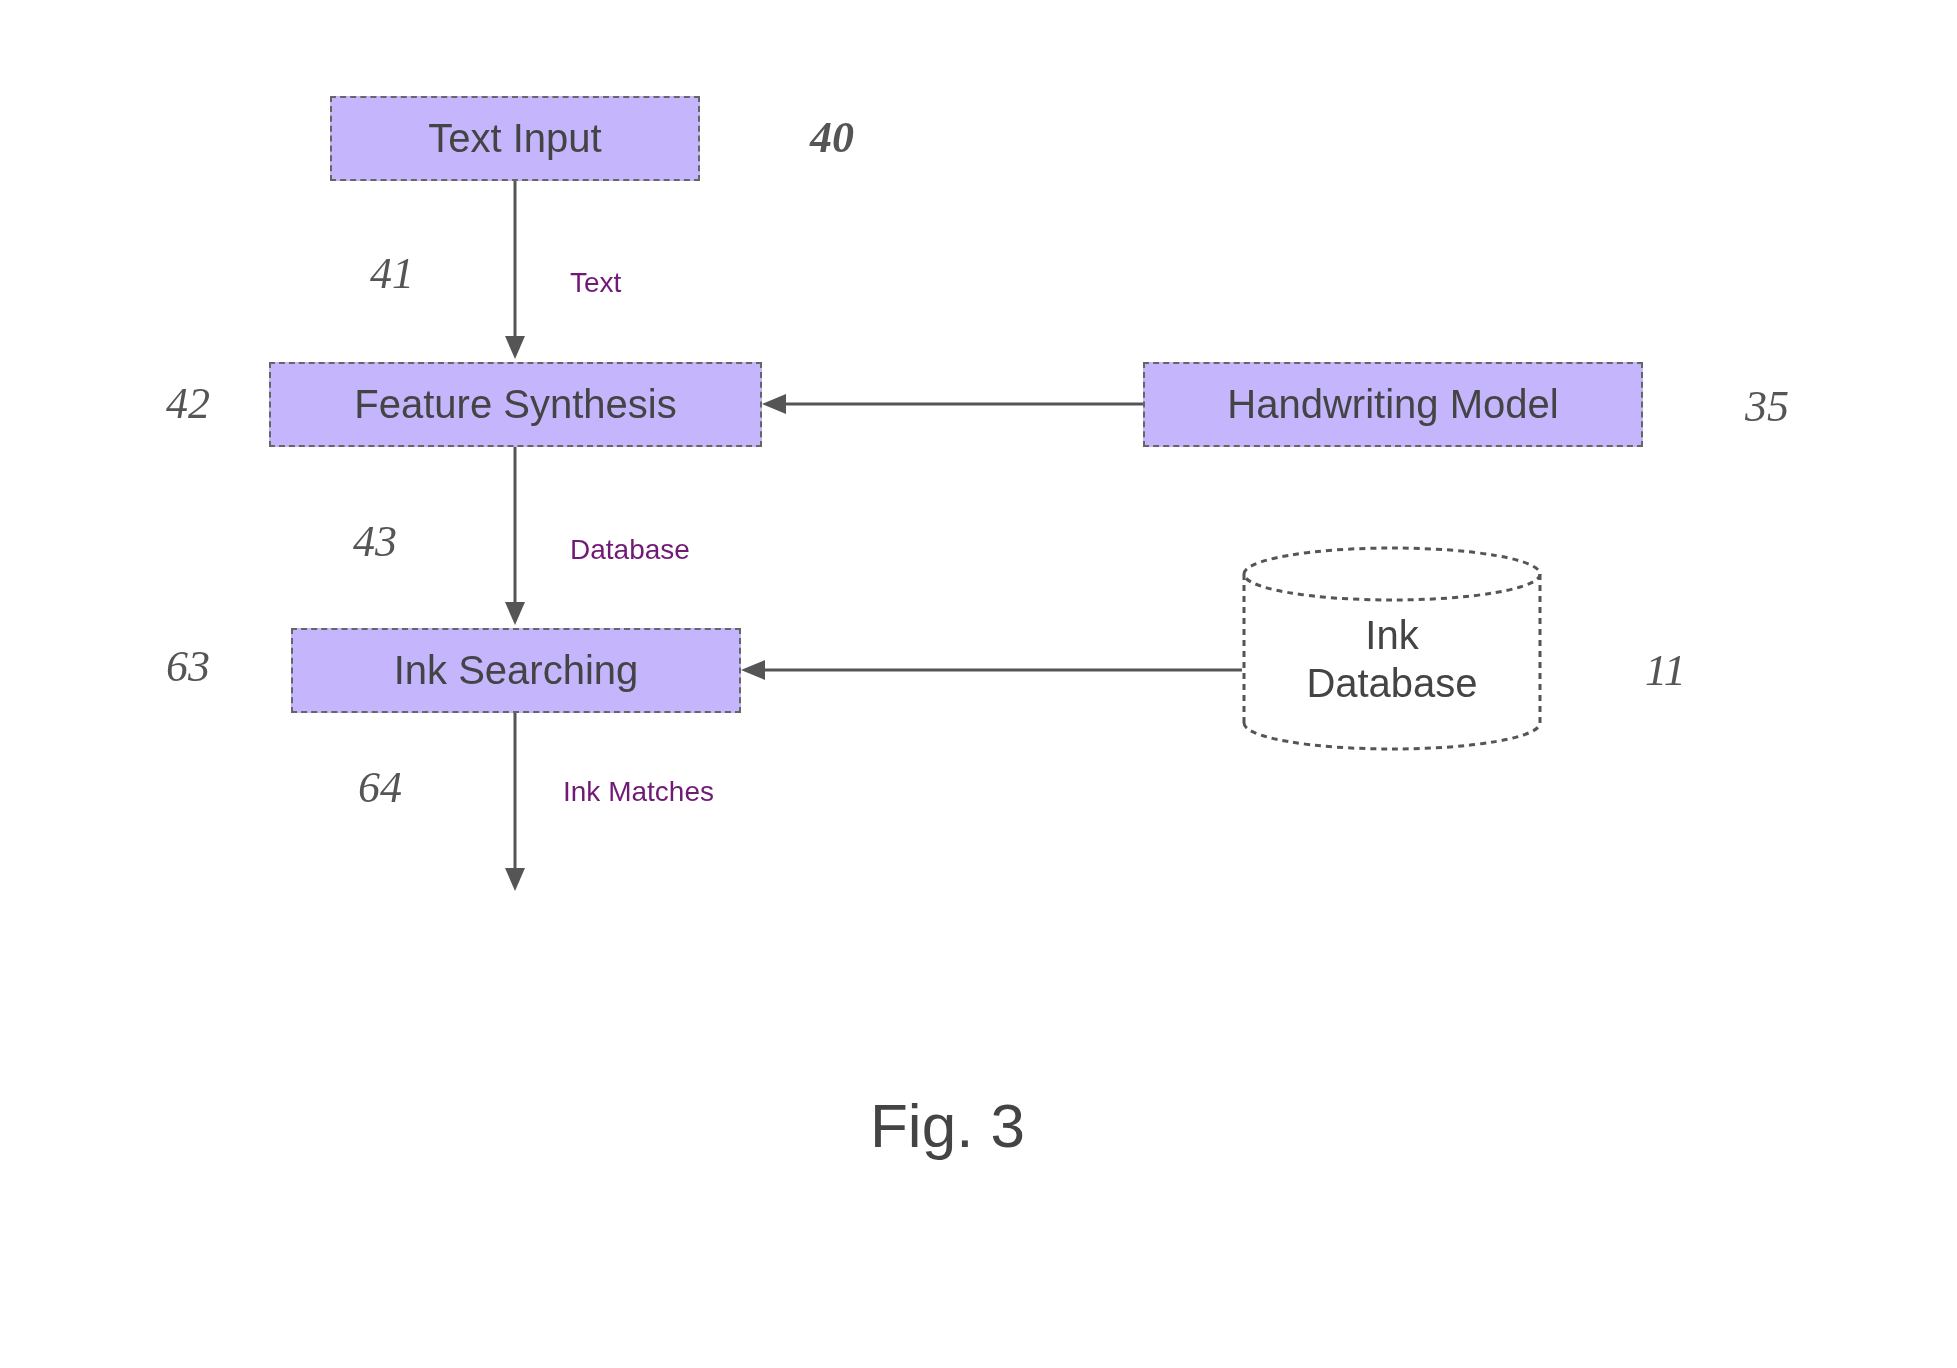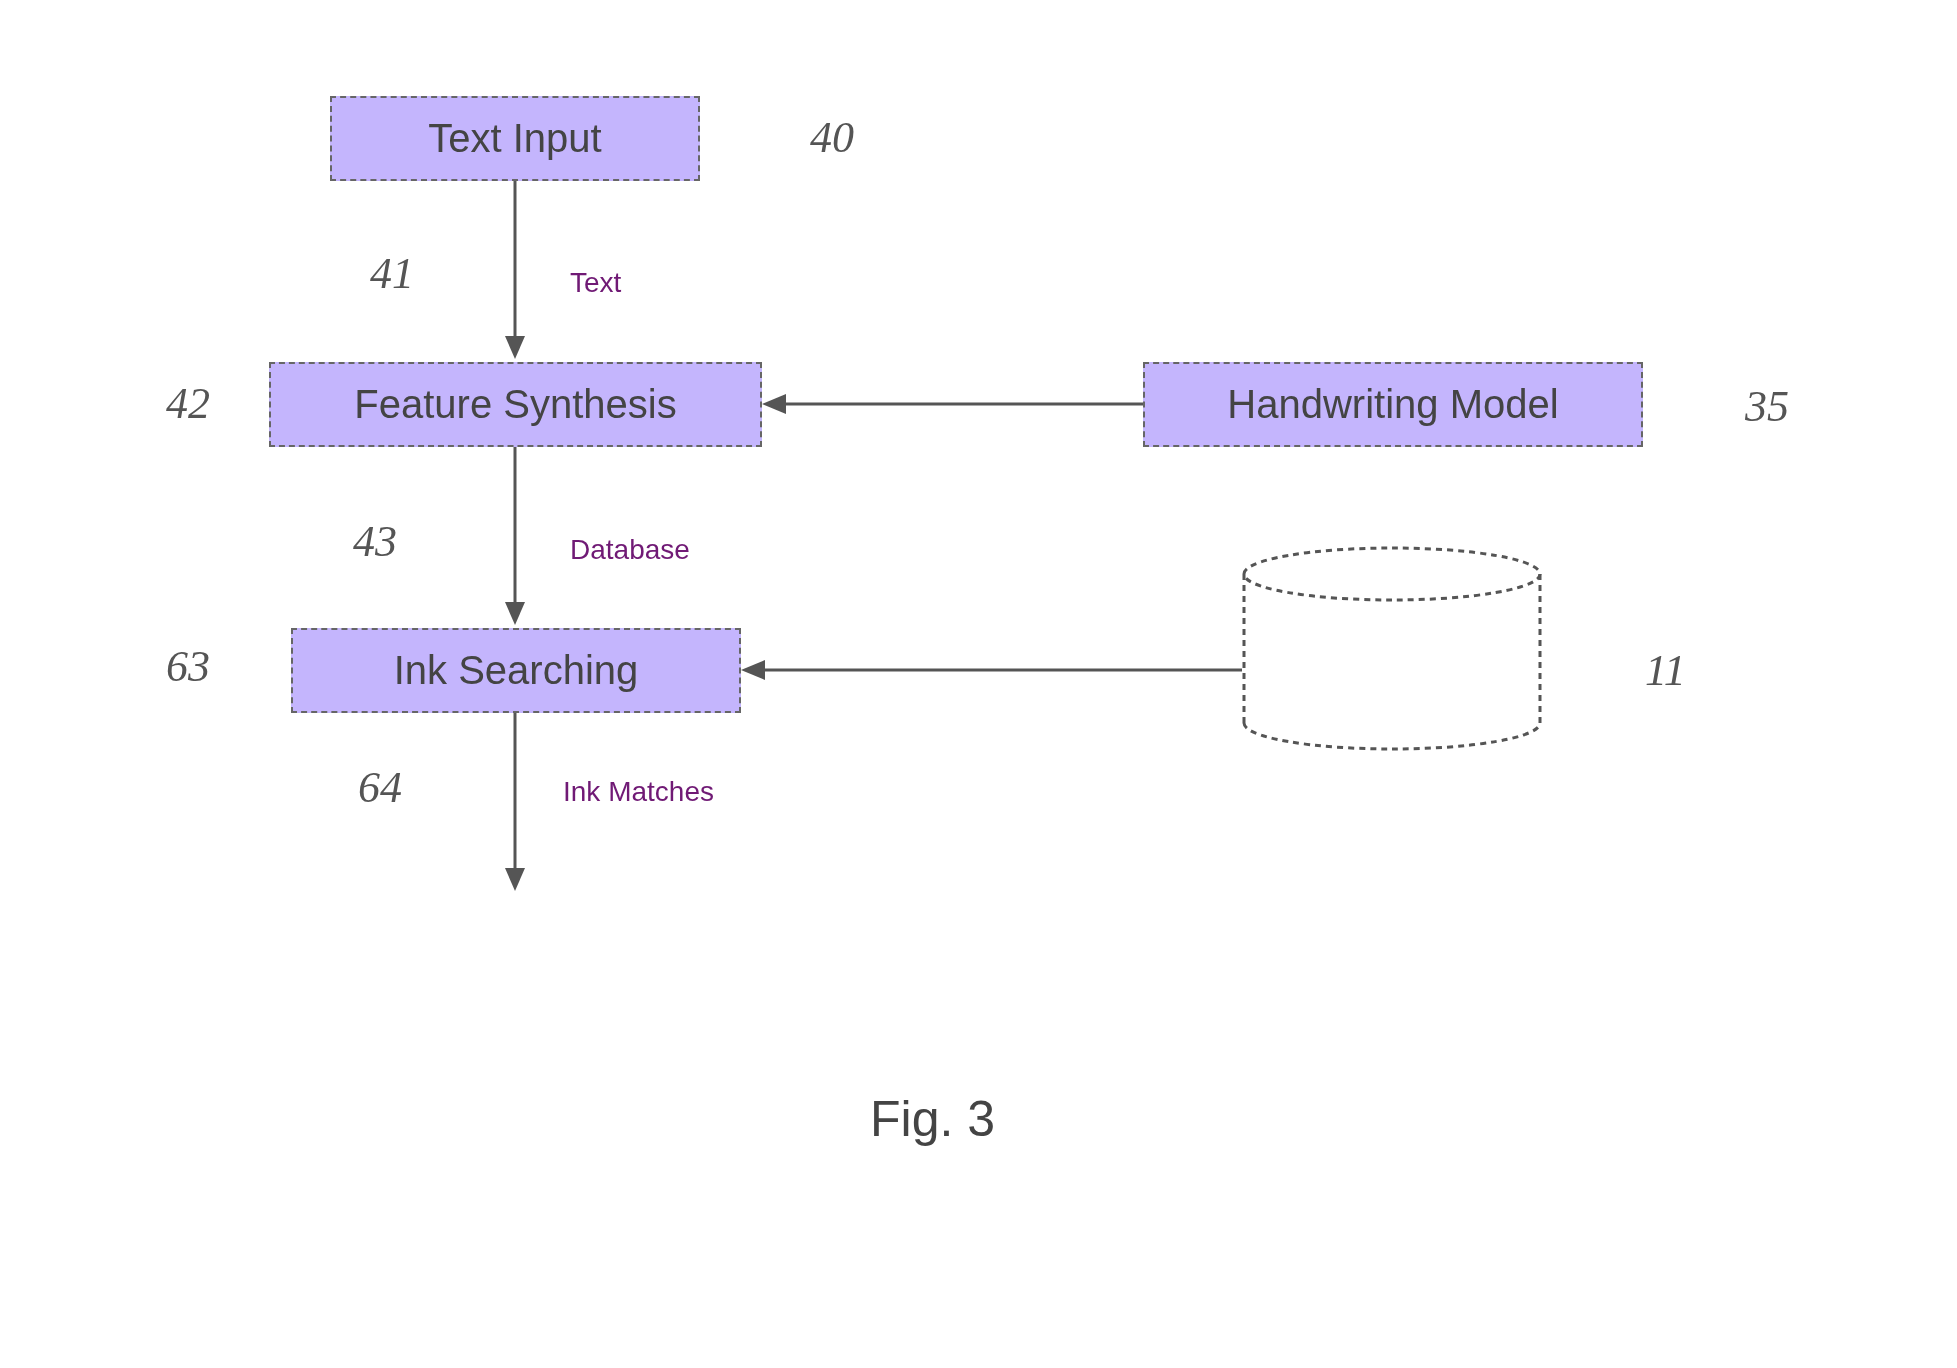--- a/index.html
+++ b/index.html
@@ -54,21 +54,21 @@
       font-family: "Segoe Script", "Brush Script MT", cursive;
     }
     .text-label {
       position: absolute;
       font-size: 28px;
       color: #701a75;
       margin-top: 14px;
     }
     .figure-label {
       position: absolute;
-      font-size: 50px;
+      font-size: 62px;
       color: #444;
       text-align: center;
     }
     .arrow {
       position: absolute;
     }
     .arrow svg {
       overflow: visible;
     }
     .arrow line {
@@ -78,21 +78,21 @@
     .arrow polygon {
       fill: #555;
     }
   </style>
 </head>
 <body>
 
 <div class="box" style="left:330px; top:96px; width:370px; height:85px;">
   <span>Text Input</span>
 </div>
-<div class="annotation" style="left:810px; top:112px;">40</div>
+<div class="annotation" style="left:810px; top:112px;font-weight:bold;">40</div>
 
 <div class="arrow" style="left:505px; top:181px;">
   <svg width="20" height="180">
     <line x1="10" y1="0" x2="10" y2="160"></line>
     <polygon points="10,178 0,155 20,155"></polygon>
   </svg>
 </div>
 <div class="annotation" style="left:370px; top:248px;">41</div>
 <div class="text-label" style="left:570px; top:253px;">Text</div>
 
@@ -127,20 +127,22 @@
 </div>
 <div class="annotation" style="left:166px; top:641px;">63</div>
 
 <div class="cylinder" style="left:1242px; top:546px; width:300px; height:205px;">
   <svg viewBox="0 0 300 205" preserveAspectRatio="none">
     <ellipse cx="150" cy="28" rx="148" ry="26" fill="none" stroke="#555" stroke-width="3" stroke-dasharray="6,5"></ellipse>
     <path d="M 2 28 L 2 177" fill="none" stroke="#555" stroke-width="3" stroke-dasharray="6,5"></path>
     <path d="M 298 28 L 298 177" fill="none" stroke="#555" stroke-width="3" stroke-dasharray="6,5"></path>
     <path d="M 2 177 A 148 26 0 0 0 298 177" fill="none" stroke="#555" stroke-width="3" stroke-dasharray="6,5"></path>
   </svg>
+  <div class="label" style="white-space:pre-line;"><span>Ink
+Database</span></div>
 </div>
 <div class="annotation" style="left:1645px; top:645px;">11</div>
 
 <div class="arrow" style="left:741px; top:660px;">
   <svg width="501" height="20">
     <line x1="501" y1="10" x2="22" y2="10"></line>
     <polygon points="0,10 24,0 24,20"></polygon>
   </svg>
 </div>
 

